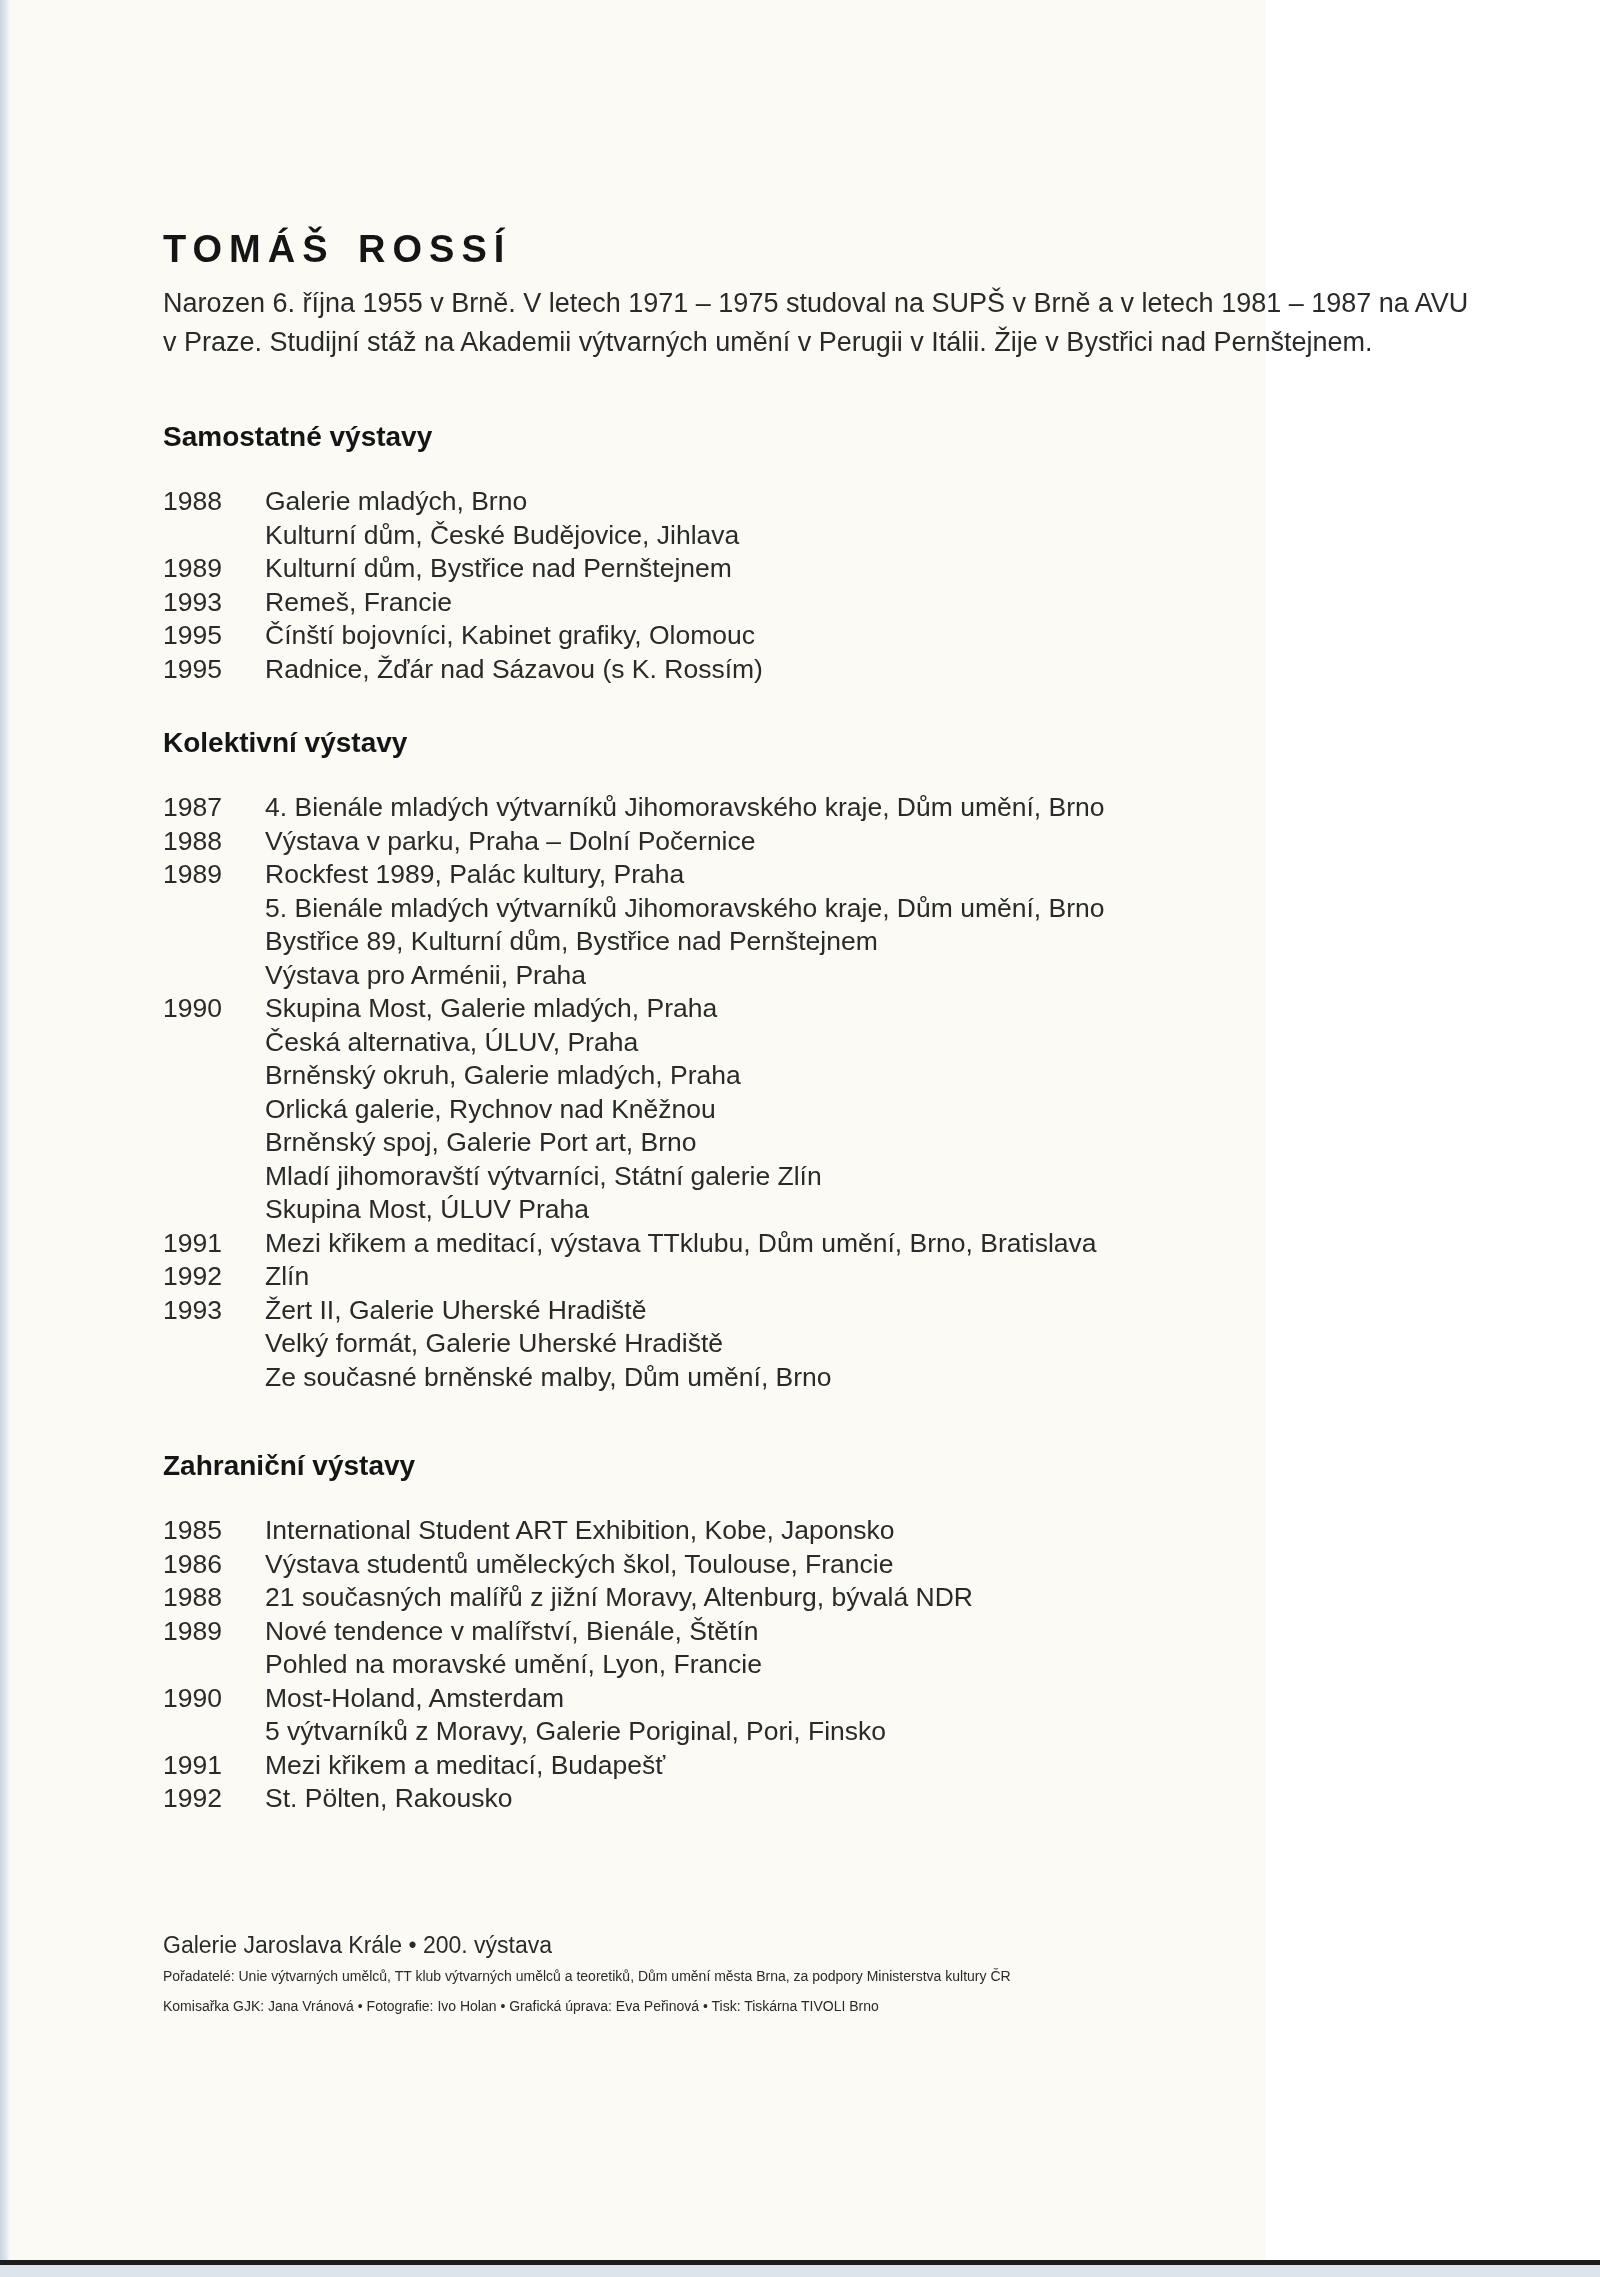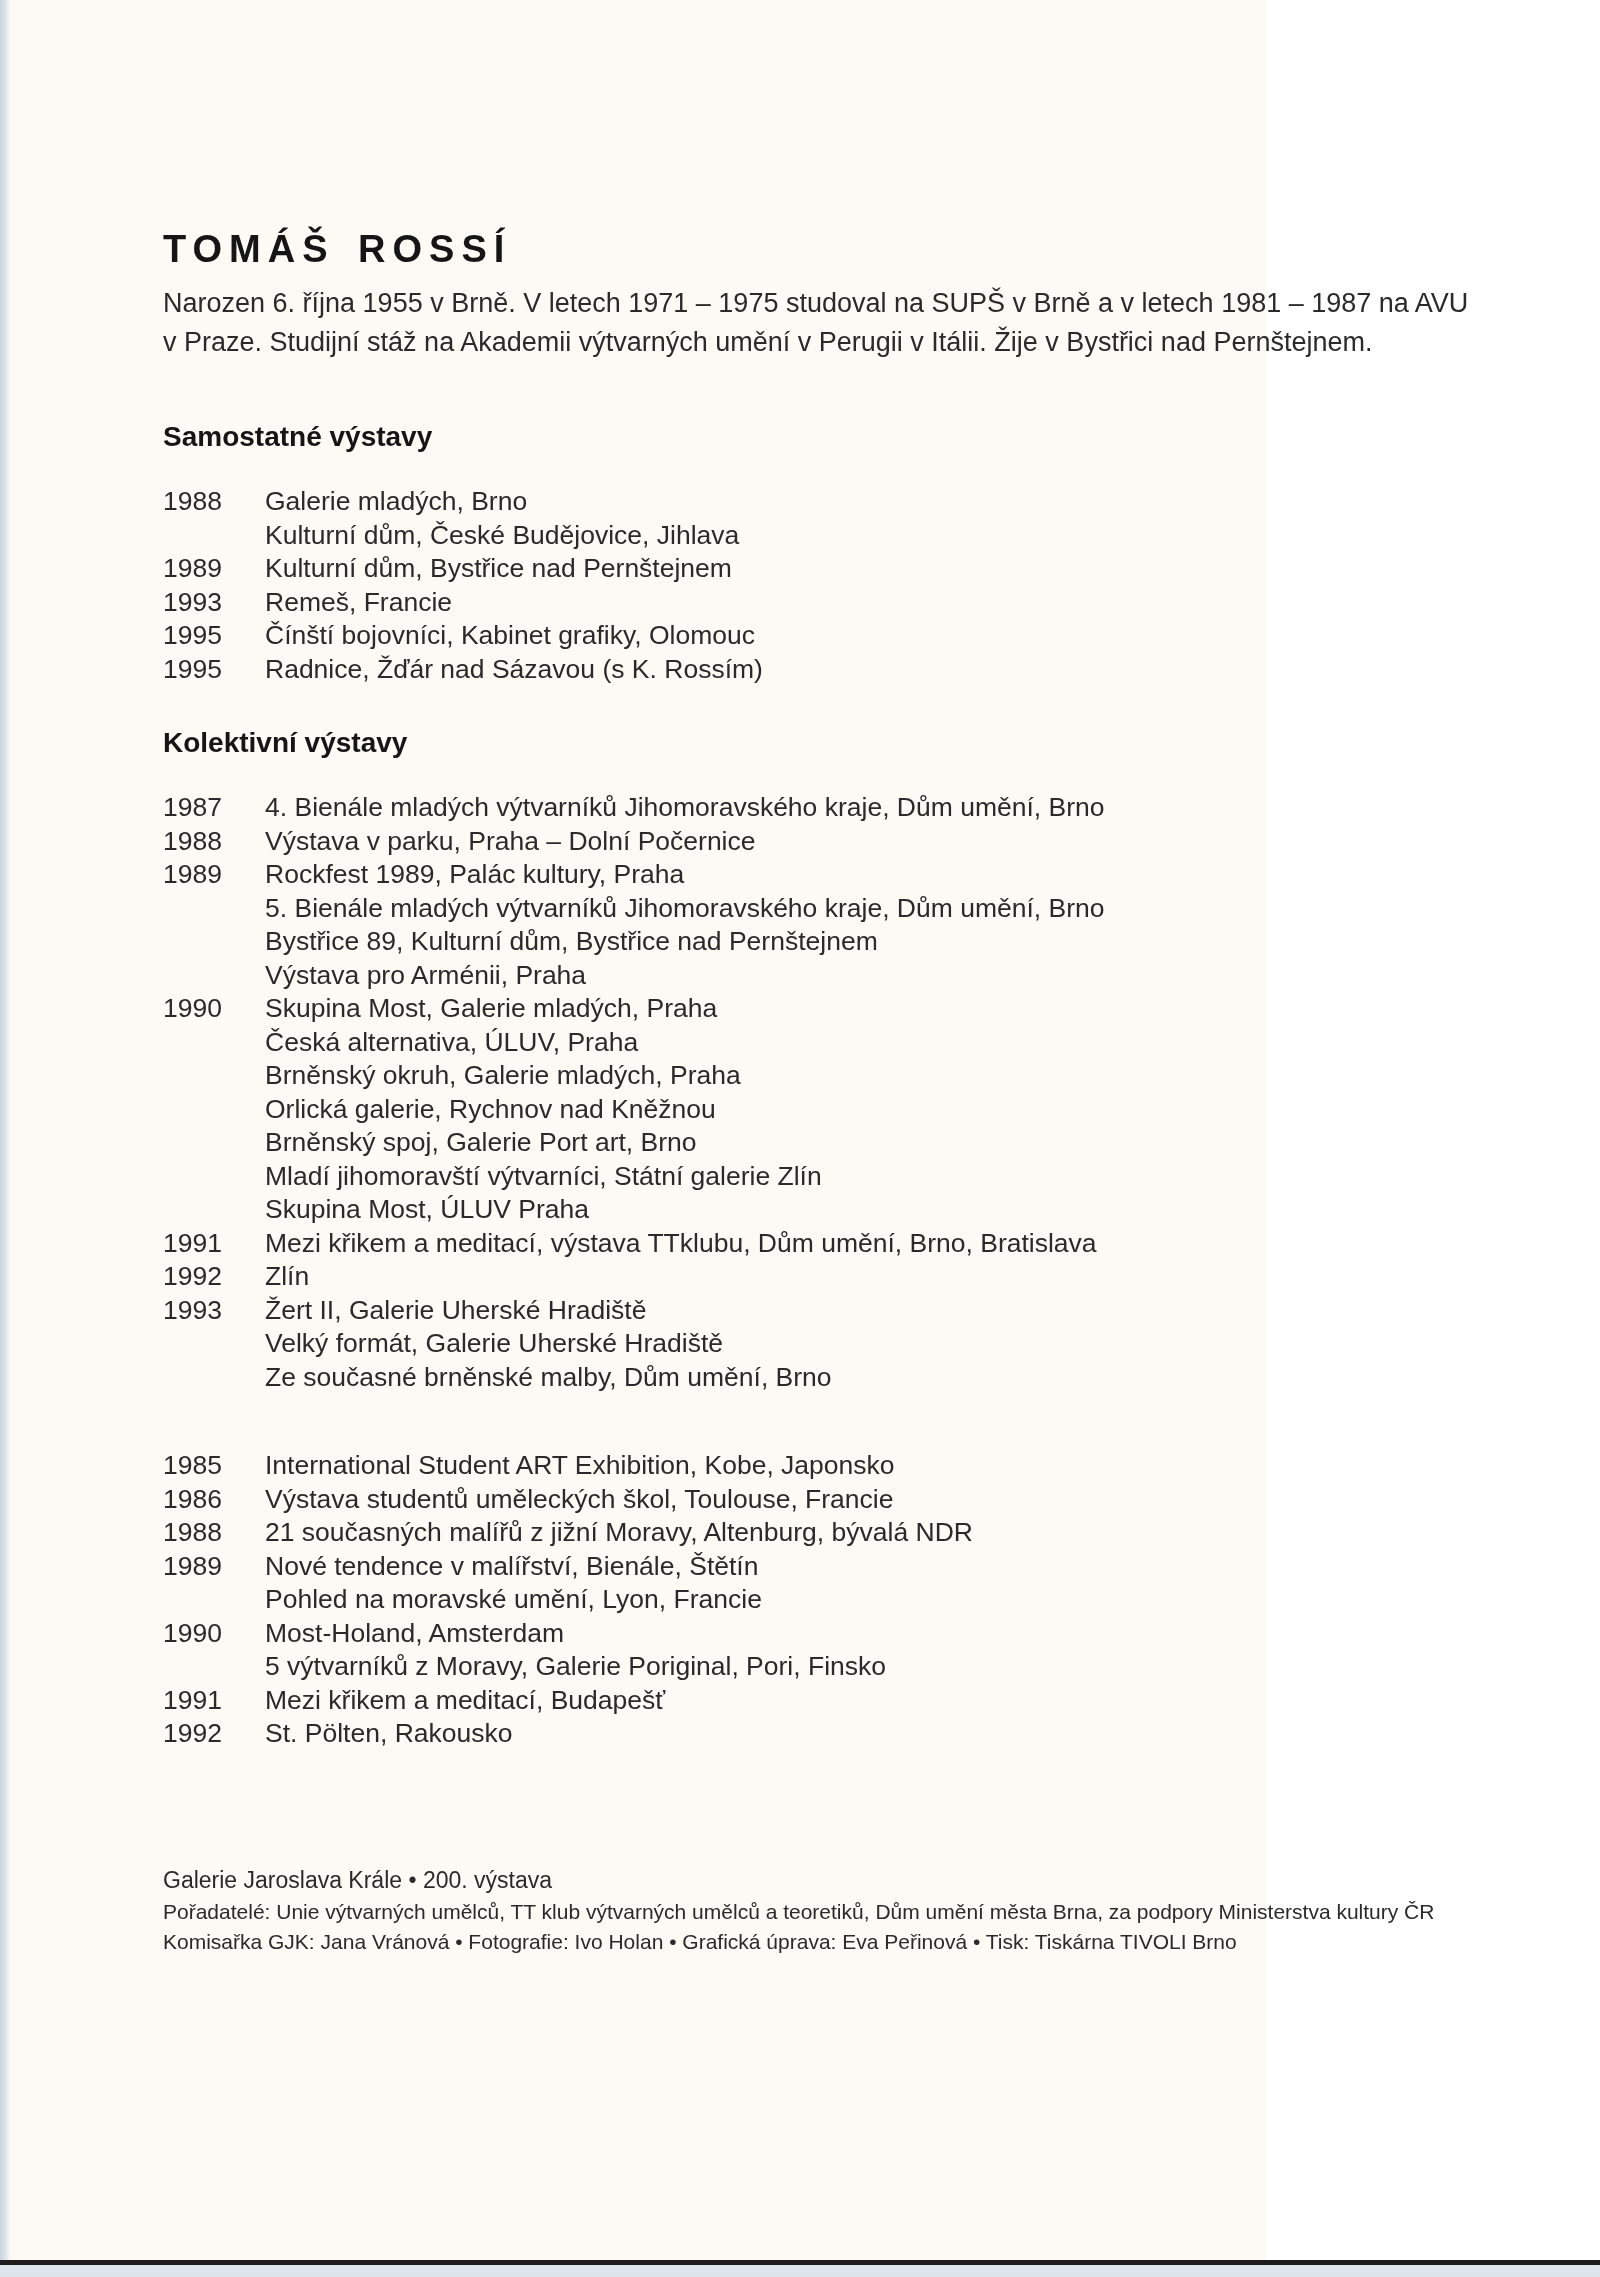--- a/index.html
+++ b/index.html
@@ -67,21 +67,21 @@
   }
   .row .year{
     flex:0 0 102px;
   }
   .row .desc{flex:1 1 auto;}
   footer{margin-top:114px;}
   footer .f1{
     font-size:23px;line-height:30px;
   }
   footer .f2{
-    font-size:21px;line-height:27px;
+    font-size:14px;line-height:27px;
     margin-top:3px;
     white-space:nowrap;
   }
   footer .f2:first-of-type{margin-top:6px;}
 </style>
 </head>
 <body>
 
 <div class="page">
   <div class="edge-left"></div>
@@ -221,20 +221,21 @@
   </div>
 
   <div class="row">
     <span class="year"></span>
     <span class="desc">Ze současné brněnské malby, Dům umění, Brno</span>
   </div>
 </div>
   </section>
 
   <section class="section">
+    <h2>Zahraniční výstavy</h2>
     <div class="rows">
   <div class="row">
     <span class="year">1985</span>
     <span class="desc">International Student ART Exhibition, Kobe, Japonsko</span>
   </div>
 
   <div class="row">
     <span class="year">1986</span>
     <span class="desc">Výstava studentů uměleckých škol, Toulouse, Francie</span>
   </div>

